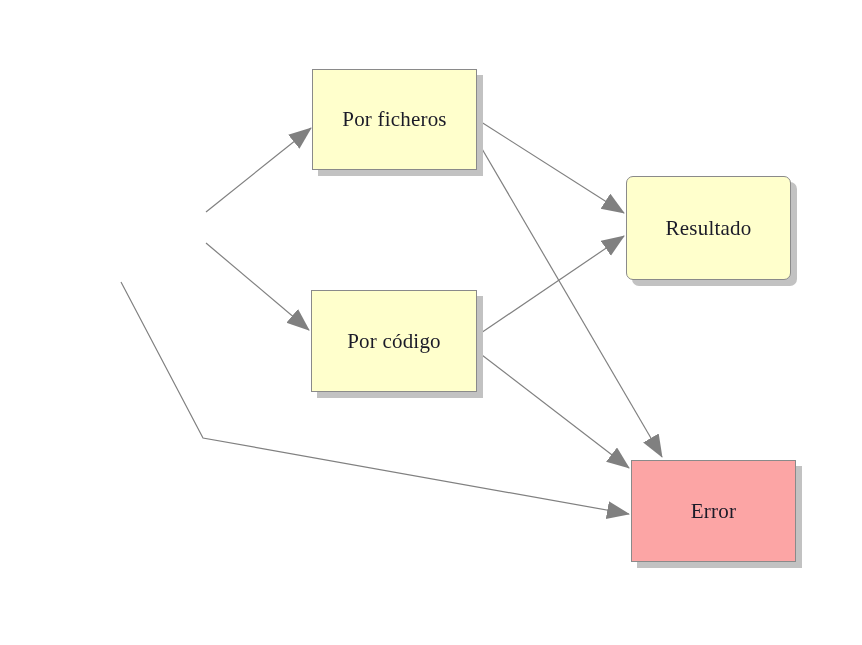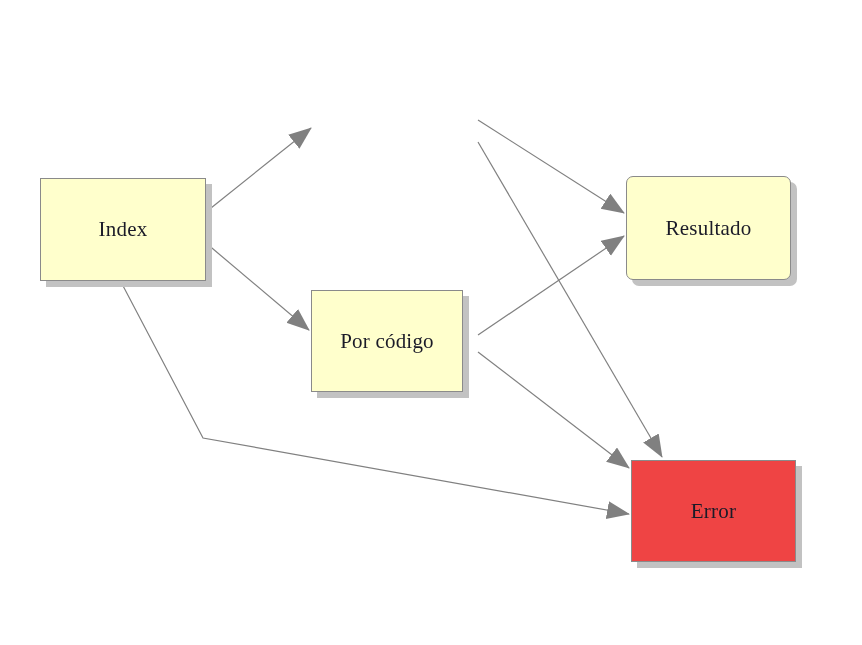--- a/index.html
+++ b/index.html
@@ -52,26 +52,26 @@
 
   <polyline points="206,212 311,128" fill="none" stroke="#808080" stroke-width="1.2" marker-end="url(#arrowhead)"></polyline>
       <polyline points="206,243 309,330" fill="none" stroke="#808080" stroke-width="1.2" marker-end="url(#arrowhead)"></polyline>
       <polyline points="121,282 203,438 629,514" fill="none" stroke="#808080" stroke-width="1.2" marker-end="url(#arrowhead)"></polyline>
       <polyline points="478,120 624,213" fill="none" stroke="#808080" stroke-width="1.2" marker-end="url(#arrowhead)"></polyline>
       <polyline points="478,142 662,457" fill="none" stroke="#808080" stroke-width="1.2" marker-end="url(#arrowhead)"></polyline>
       <polyline points="478,335 624,236" fill="none" stroke="#808080" stroke-width="1.2" marker-end="url(#arrowhead)"></polyline>
       <polyline points="478,352 629,468" fill="none" stroke="#808080" stroke-width="1.2" marker-end="url(#arrowhead)"></polyline>
     </svg>
 
-  <div class="node" style="left: 40px; top: 178px; width: 166px; height: 103px; background: rgb(255, 255, 204); border-color: rgb(138, 138, 138); color: rgb(27, 27, 40); box-shadow: rgb(194, 194, 194) 6px 6px 0px;">
-    <span>Index</span>
+  <div class="node" style="left: 312px; top: 69px; width: 165px; height: 101px; background: rgb(255, 255, 204); border-color: rgb(138, 138, 138); color: rgb(27, 27, 40); box-shadow: rgb(194, 194, 194) 6px 6px 0px;">
+    <span>Por ficheros</span>
   </div>
-  <div class="node" style="left: 311px; top: 290px; width: 152px; height: 102px; background: rgb(255, 255, 204); border-color: rgb(138, 138, 138); color: rgb(27, 27, 40); box-shadow: rgb(194, 194, 194) 6px 6px 0px;">
+  <div class="node" style="left: 311px; top: 290px; width: 166px; height: 102px; background: rgb(255, 255, 204); border-color: rgb(138, 138, 138); color: rgb(27, 27, 40); box-shadow: rgb(194, 194, 194) 6px 6px 0px;">
     <span>Por código</span>
   </div>
   <div class="node" style="left: 626px; top: 176px; width: 165px; height: 104px; background: rgb(255, 255, 204); border-color: rgb(138, 138, 138); color: rgb(27, 27, 40); box-shadow: rgb(194, 194, 194) 6px 6px 0px; border-radius: 7px;">
     <span>Resultado</span>
   </div>
-  <div class="node" style="left: 631px; top: 460px; width: 165px; height: 102px; background: #ef4444; border-color: rgb(138, 138, 138); color: rgb(27, 27, 40); box-shadow: rgb(194, 194, 194) 6px 6px 0px;">
+  <div class="node" style="left: 631px; top: 460px; width: 165px; height: 102px; background: #fca5a5; border-color: rgb(138, 138, 138); color: rgb(27, 27, 40); box-shadow: rgb(194, 194, 194) 6px 6px 0px;">
     <span>Error</span>
   </div>
 
 </div>
 
 </body></html>

